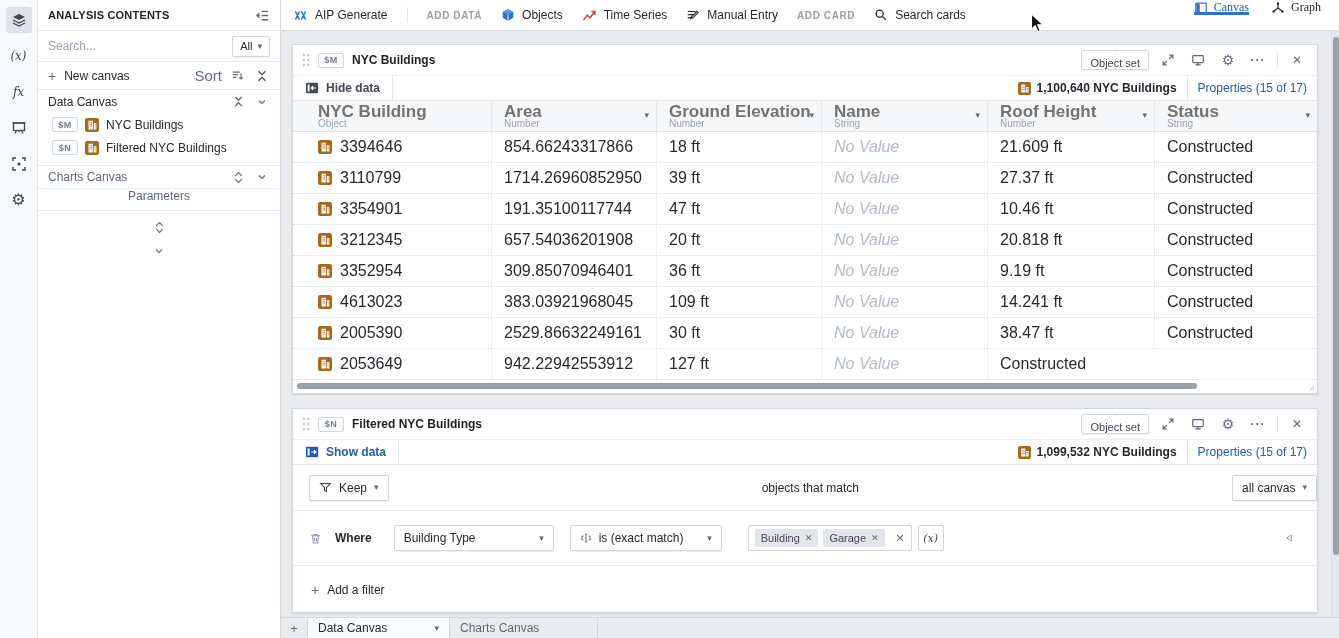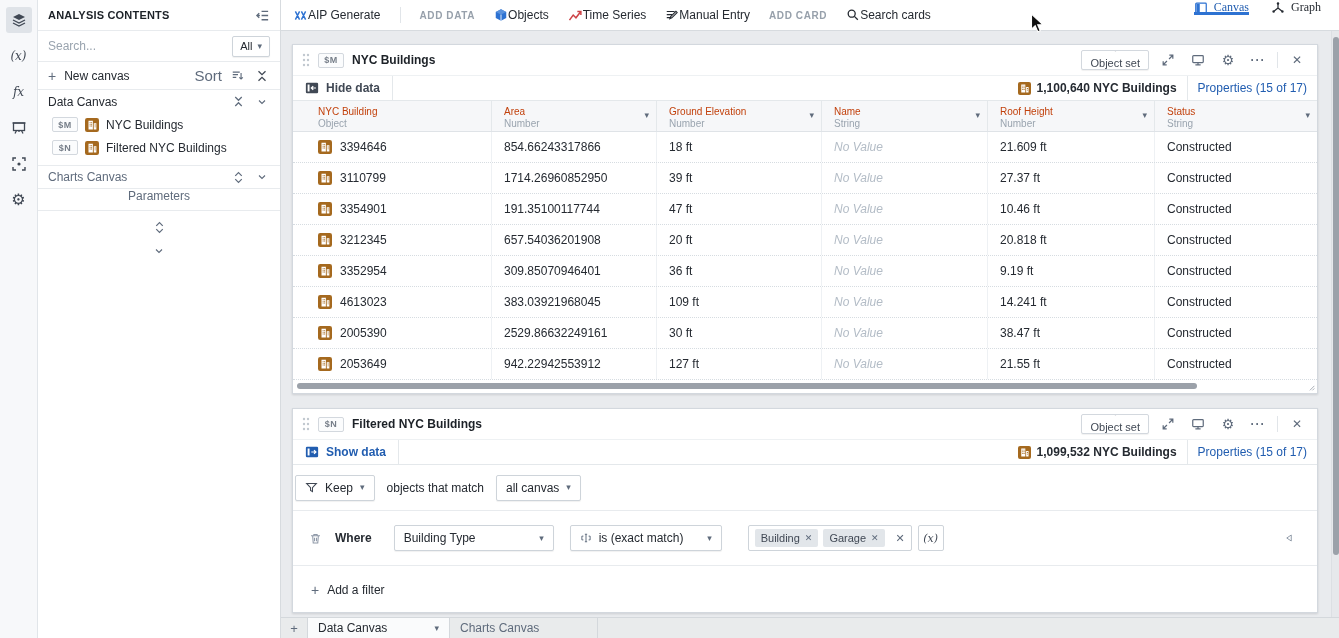--- a/index.html
+++ b/index.html
@@ -30,21 +30,21 @@
   .sb-section.bordered{border-top:1px solid #e8ebee;}
   .sb-section.last{border-bottom:1px solid #e8ebee;flex-direction:column;}
   .icon-btn-sm{width:16px;height:16px;display:flex;align-items:center;justify-content:center;color:#5f6b7c;flex:none;}
   .tree-item{height:23px;display:flex;align-items:center;gap:7px;padding:0 10px 0 14px;flex:none;}
   .badge{min-width:26px;height:15px;border:1px solid #d3d8de;border-radius:2px;background:#fbfcfd;color:#767e89;font-size:9px;font-weight:bold;display:flex;align-items:center;justify-content:center;letter-spacing:.4px;padding:0 3px;flex:none;}
   .tree-label{font-size:12px;color:#252a31;white-space:nowrap;}
 
   
   .main{flex:1;display:flex;flex-direction:column;min-width:0;position:relative;}
   .toolbar{height:31px;background:#fff;border-bottom:1px solid #d7dbdf;display:flex;align-items:center;padding:0 12px;gap:19px;flex:none;}
-  .tb-item{display:flex;align-items:center;font-size:12px;color:#252a31;white-space:nowrap;}
+  .tb-item{display:flex;align-items:center;gap:7px;font-size:12px;color:#252a31;white-space:nowrap;}
   .tb-label-sm{font-size:10px;font-weight:bold;color:#97a0ab;letter-spacing:.6px;}
   .v-sep{width:1px;height:16px;background:#e1e5e9;flex:none;}
   .tb-right{margin-left:auto;display:flex;align-items:flex-start;gap:22px;height:100%;padding-right:6px;font-family:Liberation Serif, serif;}
   .view-tab{display:flex;align-items:center;gap:6px;font-size:12px;position:relative;color:#252a31;}
   .view-tab.active{color:#215db0;}
   .view-tab.active::after{content:"";position:absolute;left:0;right:0;bottom:0;height:3px;background:#2d72d2;}
 
   
   .canvas{flex:1;position:relative;background:#e9ebee;min-height:0;}
   .card{position:absolute;left:11px;width:1026px;background:#fff;border:1px solid #d3d8de;box-shadow:0 1px 2px rgba(17,20,24,.12);}
@@ -64,36 +64,36 @@
   .data-toggle.show{color:#215db0;}
   .tools-right{margin-left:auto;display:flex;align-items:center;height:100%;}
   .count-wrap{display:flex;align-items:center;gap:6px;padding:0 10px;font-weight:bold;color:#252a31;font-size:12px;white-space:nowrap;}
   .tools-sep{width:1px;height:100%;background:#e4e8eb;}
   .props{padding:0 10px;color:#215db0;font-size:12px;white-space:nowrap;}
 
   
   .thead{display:flex;height:31px;background:#f6f7f9;border-bottom:1px solid #dfe3e7;}
   .th{position:relative;border-right:1px solid #e4e8eb;padding:4px 0 0 12px;}
   .th:last-child{border-right:0;}
-  .th-name{font-size:10px;font-weight:normal;color:#c2410c;line-height:13px;white-space:nowrap;}
+  .th-name{font-size:17px;font-weight:bold;color:#737373;line-height:13px;white-space:nowrap;}
   .th-type{font-size:10px;color:#9aa4af;line-height:11px;}
   .th .caret{position:absolute;right:7px;top:10px;}
   .c0{width:199px;} .c1{width:165px;} .c2{width:165px;} .c3{width:166px;} .c4{width:167px;} .c5{width:162px;}
   .th.c0{padding-left:25px;}
   .trow{display:flex;height:31px;border-bottom:1px dotted #d6dce1;background:#fff;}
-  .tcell{display:flex;align-items:center;padding-left:12px;font-size:12px;color:#252a31;border-right:1px solid #eef1f4;overflow:hidden;white-space:nowrap;}
+  .tcell{display:flex;align-items:center;padding-left:12px;font-size:16px;color:#252a31;border-right:1px solid #eef1f4;overflow:hidden;white-space:nowrap;}
   .tcell:last-child{border-right:0;}
   .tcell.c0{padding-left:25px;gap:8px;}
   .novalue{font-style:italic;color:#b3bcc6;}
   .hscroll{position:absolute;left:0;right:0;bottom:0;height:15px;display:flex;align-items:center;padding:0 4px;}
   .hthumb{width:900px;height:6px;border-radius:3px;background:#9ba1a9;}
   .resize-corner{position:absolute;right:2px;bottom:2px;color:#9ba1a9;}
 
   
-  .band1{height:46px;border-bottom:1px solid #e8ebee;display:flex;align-items:center;padding-left:2px;gap:12px;}
+  .band1{height:46px;border-bottom:1px solid #e8ebee;display:flex;align-items:center;padding-left:16px;gap:12px;justify-content:space-between;}
   .btn-select{height:26px;border:1px solid #ced4da;border-radius:2px;background:#fff;box-shadow:0 1px 1px rgba(17,20,24,.06);display:flex;align-items:center;gap:7px;padding:0 9px;font-size:12px;color:#252a31;white-space:nowrap;}
   .band2{height:55px;border-bottom:1px solid #e8ebee;display:flex;align-items:center;padding:0 14px;}
   .where-label{font-weight:bold;margin-left:12px;}
   .sel-field{width:160px;margin-left:22px;justify-content:space-between;}
   .sel-op{width:152px;margin-left:16px;}
   .sel-op .spacer{flex:1;}
   .tagbox{height:26px;width:164px;border:1px solid #ced4da;border-radius:2px;background:#fff;display:flex;align-items:center;gap:5px;padding:0 6px;margin-left:26px;}
   .tag{height:18px;background:#e2e6ea;border-radius:2px;display:flex;align-items:center;gap:5px;padding:0 6px;font-size:11px;color:#404854;white-space:nowrap;}
   .tag .x{font-size:9px;color:#5f6b7c;}
   .tagclear{margin-left:auto;color:#5f6b7c;font-size:11px;}
@@ -514,21 +514,20 @@
                 <svg width="14" height="14" viewBox="0 0 16 16">
                   <rect width="16" height="16" rx="2.5" fill="#a5691e"></rect>
                   <path fill="#fff" d="M4 3h5v10H4zM10 6h3v7h-3z"></path>
                   <path fill="#a5691e" d="M5.3 4.5h1.1v1H5.3zM7 4.5h1.1v1H7zM5.3 6.6h1.1v1H5.3zM7 6.6h1.1v1H7zM5.3 8.7h1.1v1H5.3zM7 8.7h1.1v1H7zM11 7.5h1.2v1H11zM11 9.6h1.2v1H11z"></path>
                 </svg>
                 <span class="cid">2053649</span>
               </div>
               <div class="tcell c1">942.22942553912</div>
               <div class="tcell c2">127 ft</div>
               <div class="tcell c3 novalue">No Value</div>
-              <div class="tcell c4">21.55 ft</div>
               <div class="tcell c5">Constructed</div>
             </div>
           </div>
         <div class="hscroll">
           <div class="hthumb"></div>
         </div>
         <span class="resize-corner">
           <svg width="9" height="9" viewBox="0 0 14 14" fill="none" stroke="#9ba1a9" stroke-width="1.3">
               <path d="M13 6L6 13M13 10l-3 3"></path>
             </svg>

